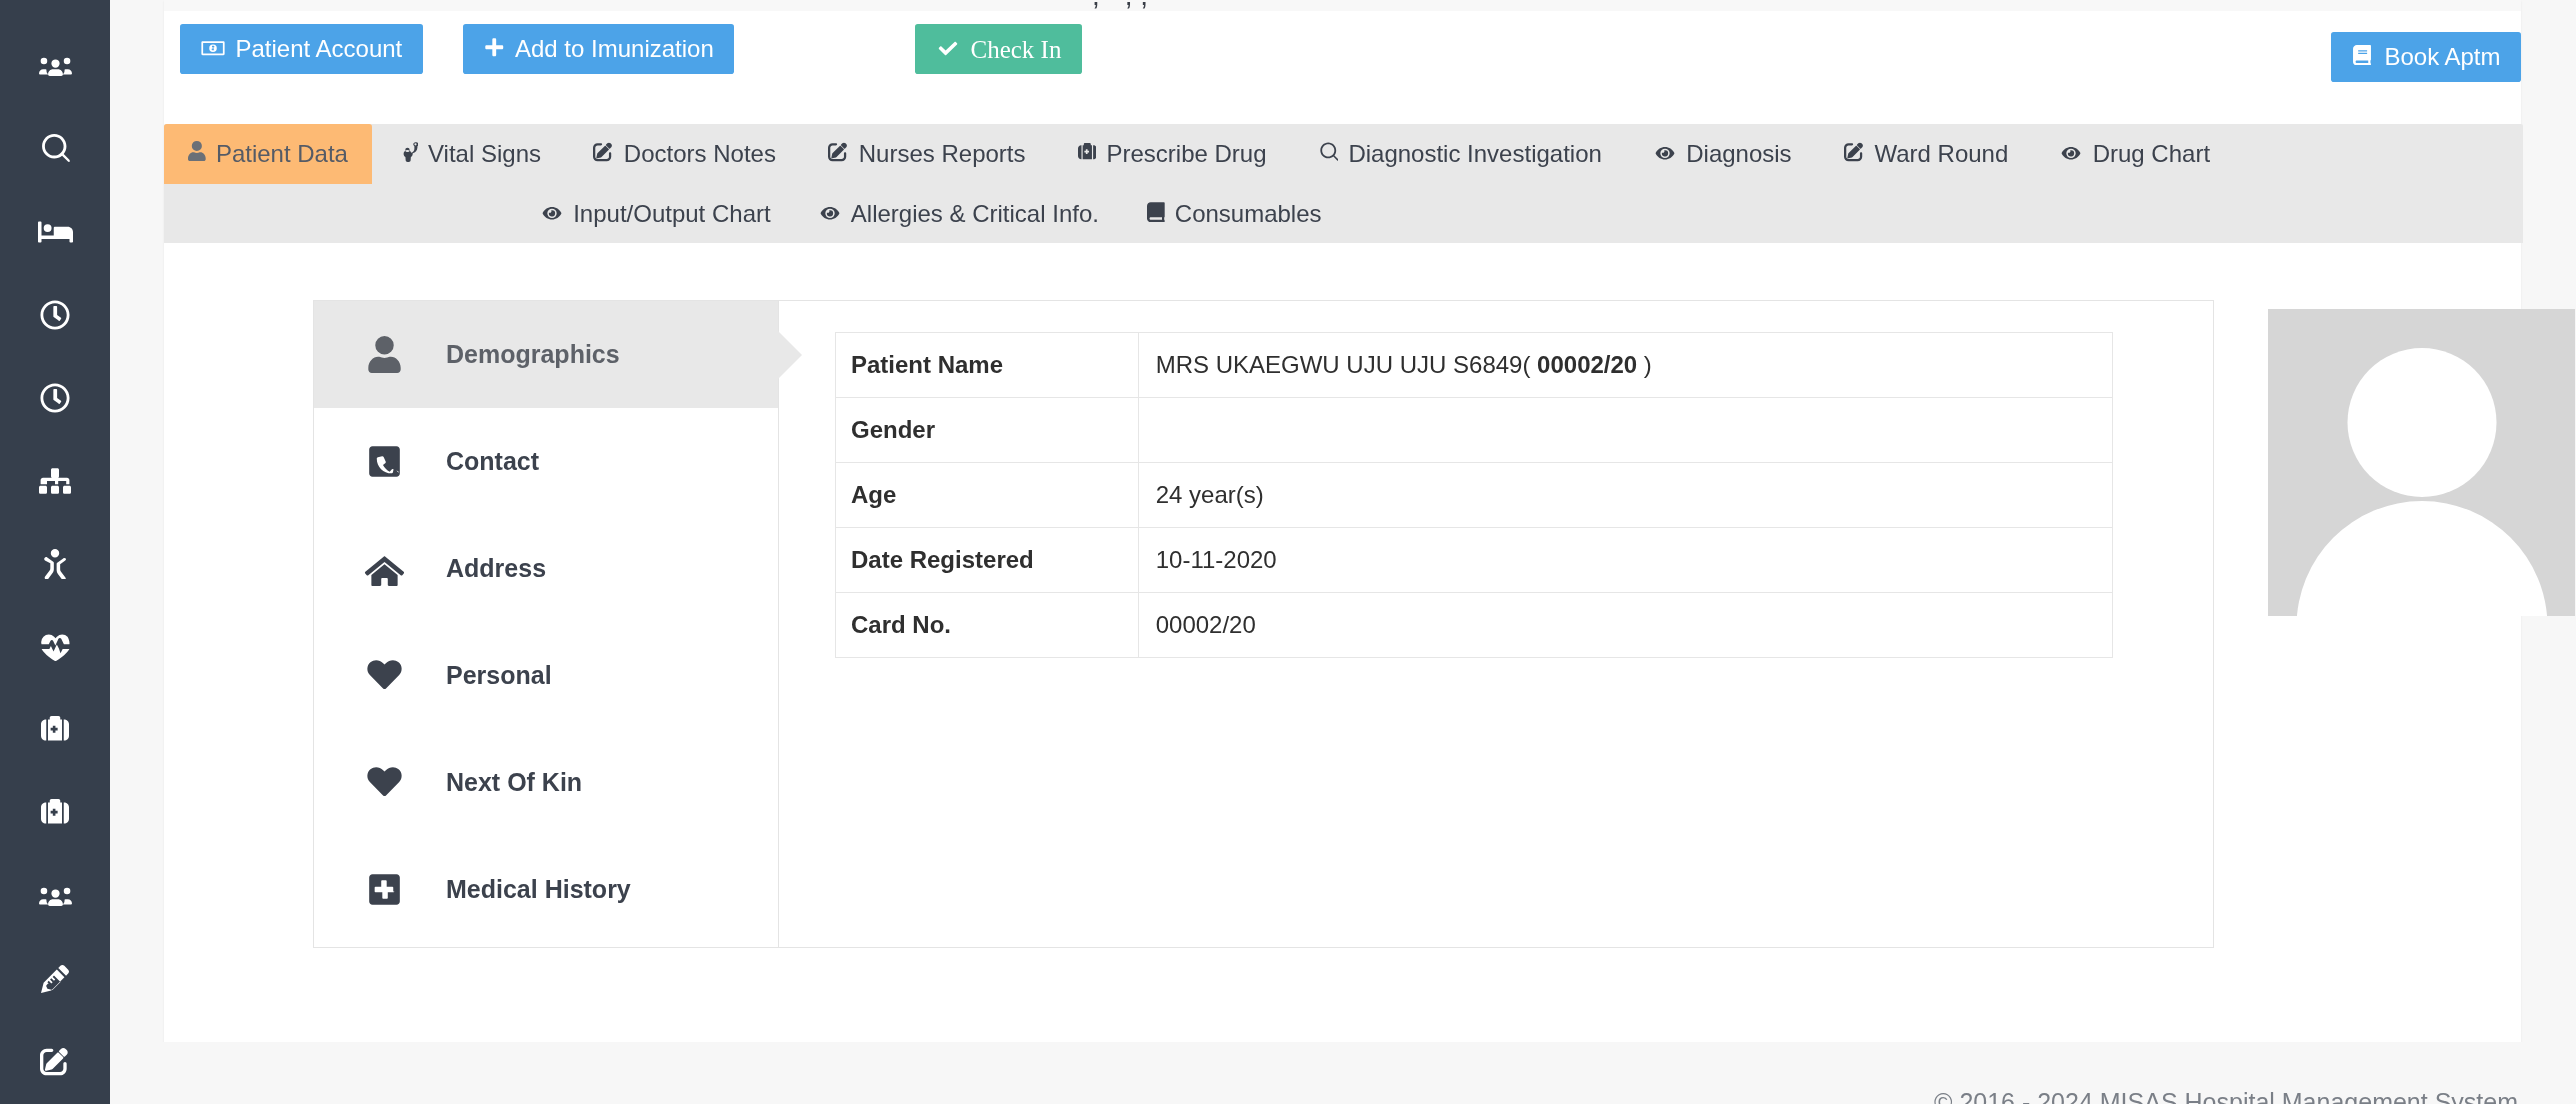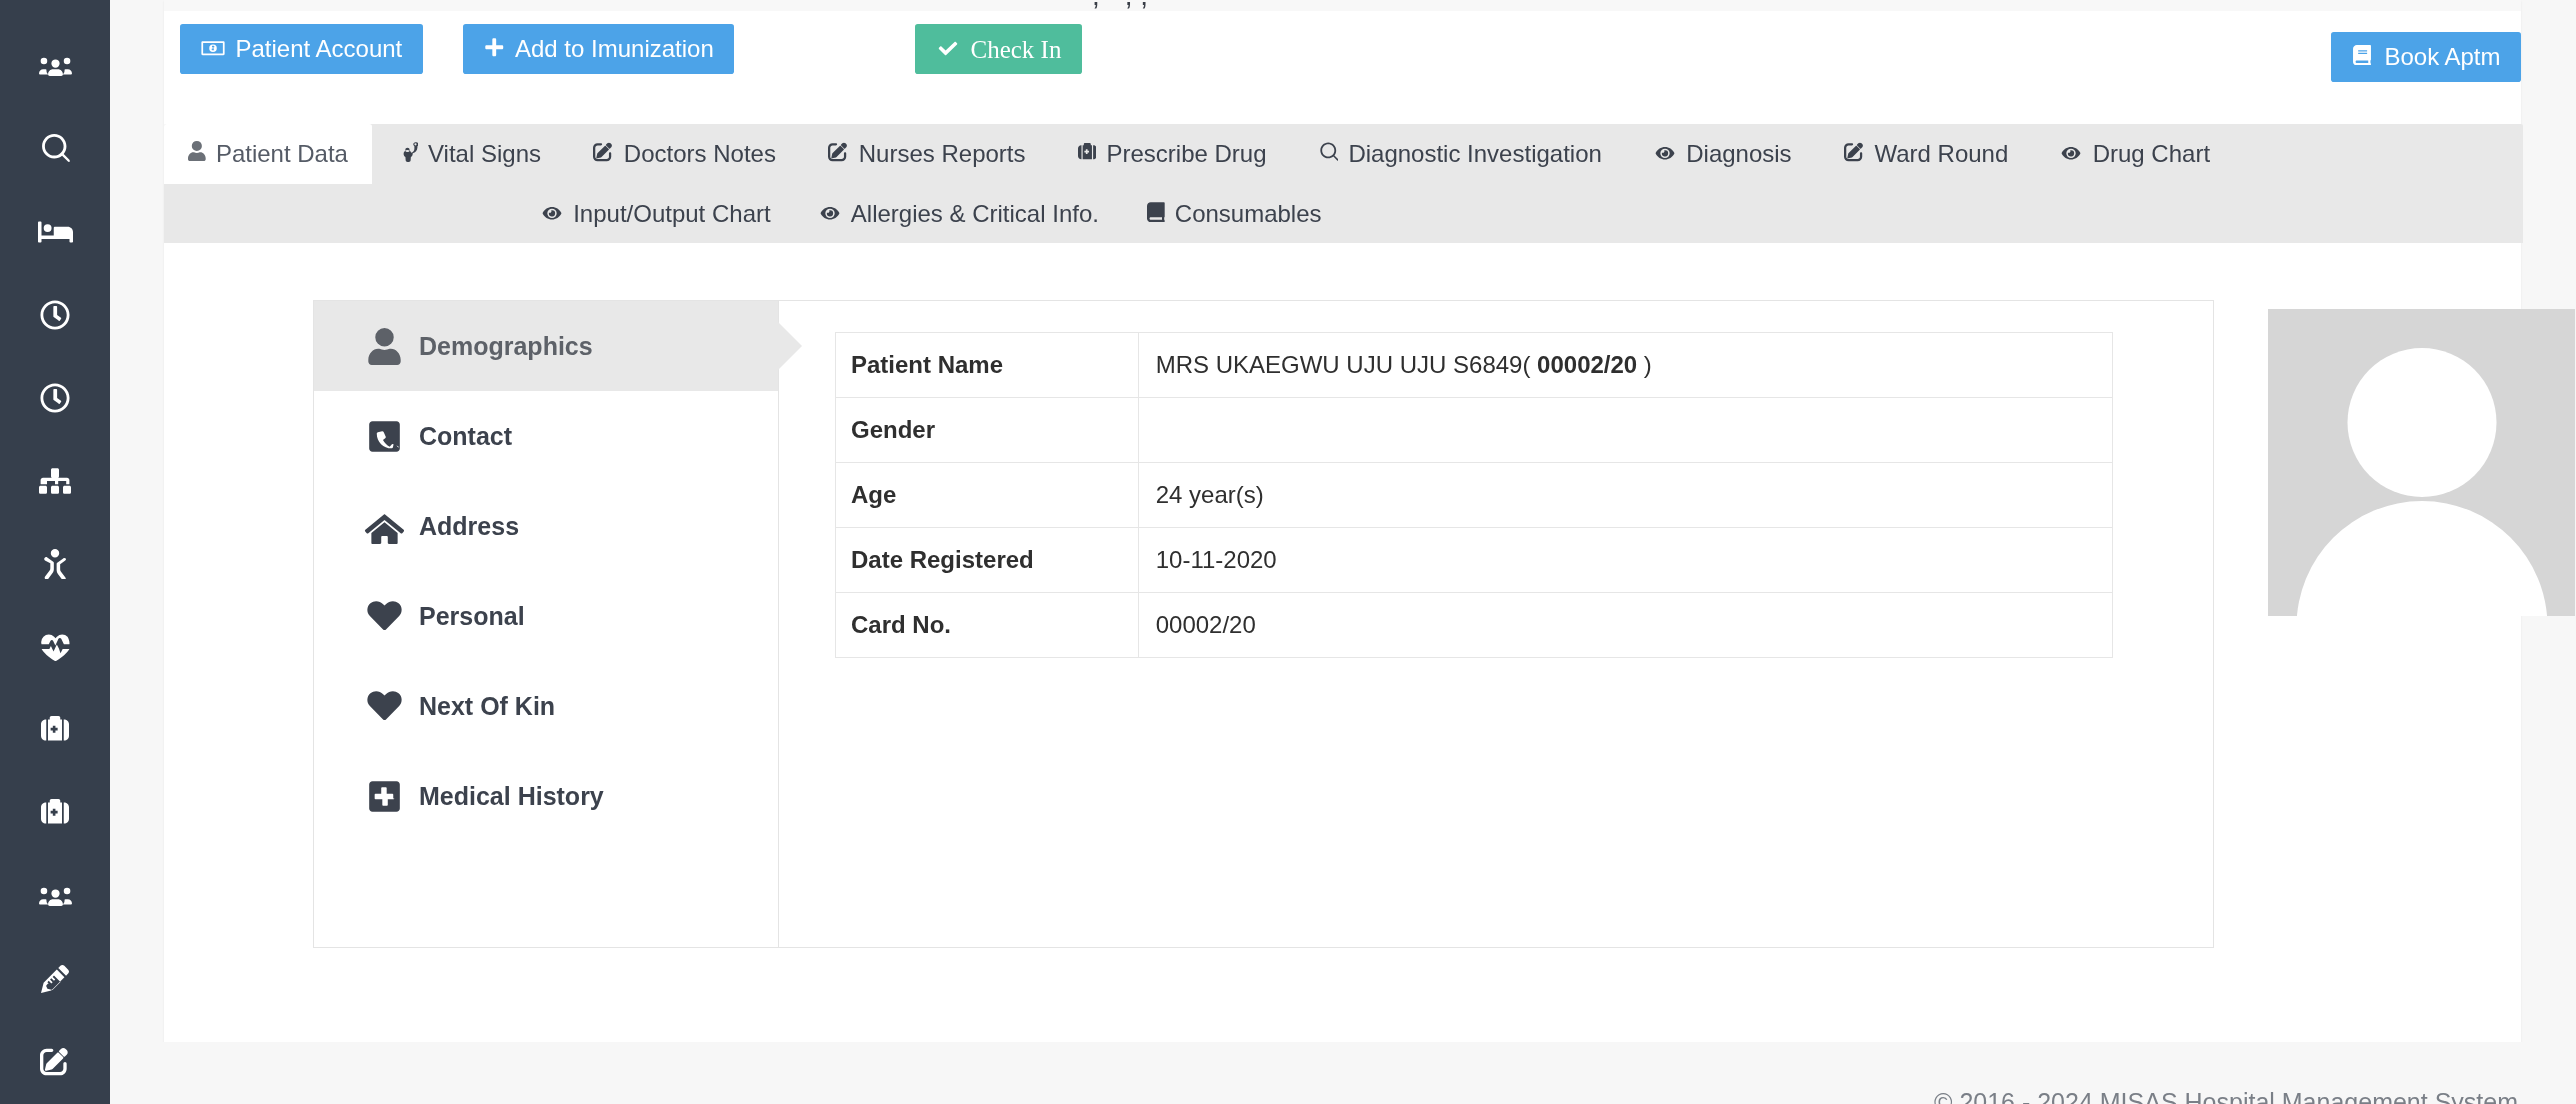--- a/index.html
+++ b/index.html
@@ -71,39 +71,39 @@
   .tabrow-1 { top:0; }
   .tabrow-2 { top:60px; display:flex; padding-left:353px; }
   .tab {
     display:inline-flex; align-items:center; gap:10.2px;
     height:60px; padding: 0 24px;
     font-size:24px; color:#3c424d; white-space:nowrap;
     cursor:pointer; vertical-align:top;
   }
   .tab svg { fill:#3c424d; flex:0 0 auto; }
   .tab.active {
-    background:#ffffff; color:#555b66;
+    background:#fdba74; color:#555b66;
     border-radius:2.8px 2.8px 0 0;
   }
   .tab.active svg { fill:#6b7077; }
 
   
   .panel {
     position:absolute; left:203px; top:300px;
     width:1901px; height:648px;
     background:#ffffff;
     border:0.9px solid #e4e4e4;
   }
   .side-list {
     position:absolute; left:0; top:0; width:465px; height:100%;
     border-right:0.9px solid #e4e4e4;
   }
   .side-item {
     position:relative;
-    height:90px; display:flex; align-items:center; gap:12px;
+    height:107px; display:flex; align-items:center; gap:39px;
     padding-left:48px;
     font-size:25px; font-weight:bold; color:#3c424d;
     cursor:pointer;
   }
   .side-item .ico { width:45px; display:flex; align-items:center; justify-content:center; }
   .side-item .ico svg { fill:#3c424d; }
   .side-item.active { background:#e8e8e8; color:#5d6168; }
   .side-item.active .ico svg { fill:#5d6168; }
   .side-item.active::after {
     content:""; position:absolute; right:-24px; top:50%;

